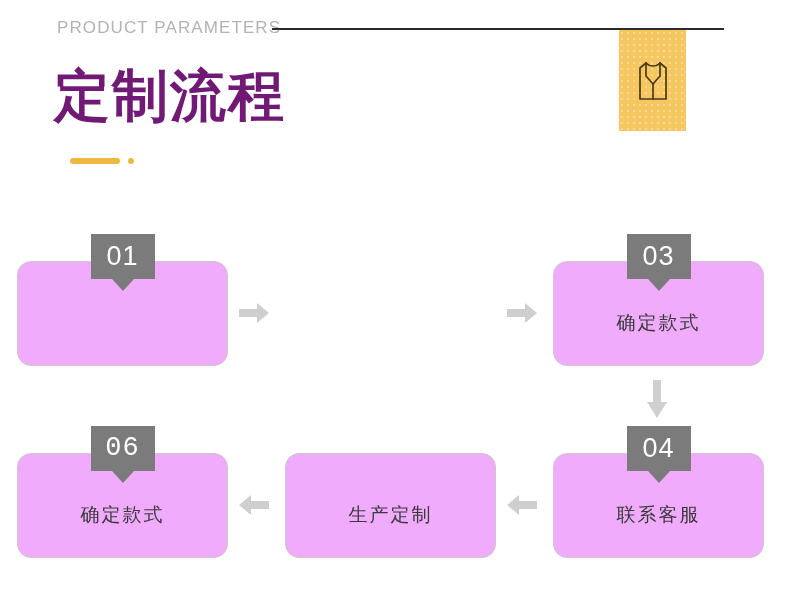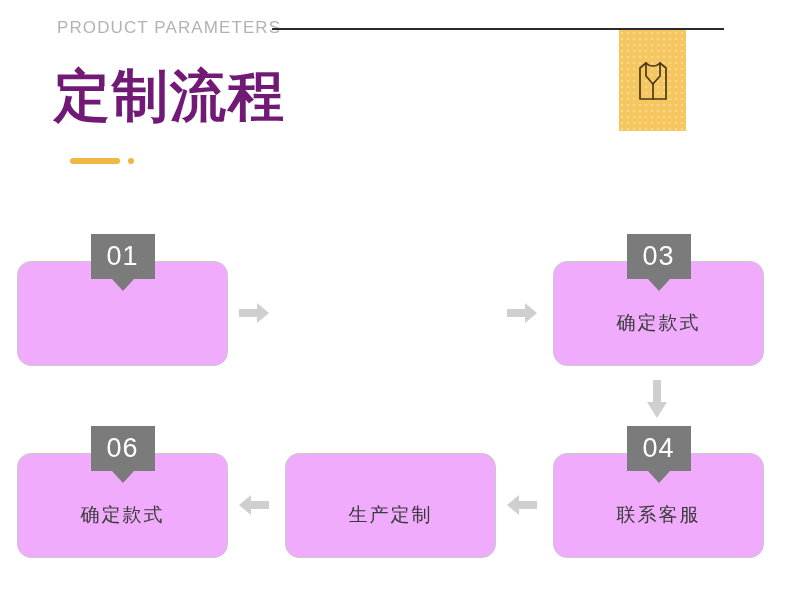--- a/index.html
+++ b/index.html
@@ -149,21 +149,21 @@
     position: absolute;
     color: #cfcfcf;
   }
   .arrow svg { display: block; }
 
   
   .step-1 { left: 17px;  top: 261px; }
   .step-2 { left: 285px; top: 261px; }
   .step-3 { left: 553px; top: 261px; }
   
-  .step-6 { left: 17px;  top: 453px; }
+  .step-6 { left: 17px;  top: 453px; font-family: Liberation Mono, monospace; }
   .step-5 { left: 285px; top: 453px; }
   .step-4 { left: 553px; top: 453px; text-decoration: underline; }
 
   .arrow-r1 { left: 239px; top: 301px; }
   .arrow-r2 { left: 507px; top: 301px; }
   .arrow-down { left: 645px; top: 380px; }
   .arrow-l1 { left: 507px; top: 493px; }
   .arrow-l2 { left: 239px; top: 493px; }
 </style>
 </head>

